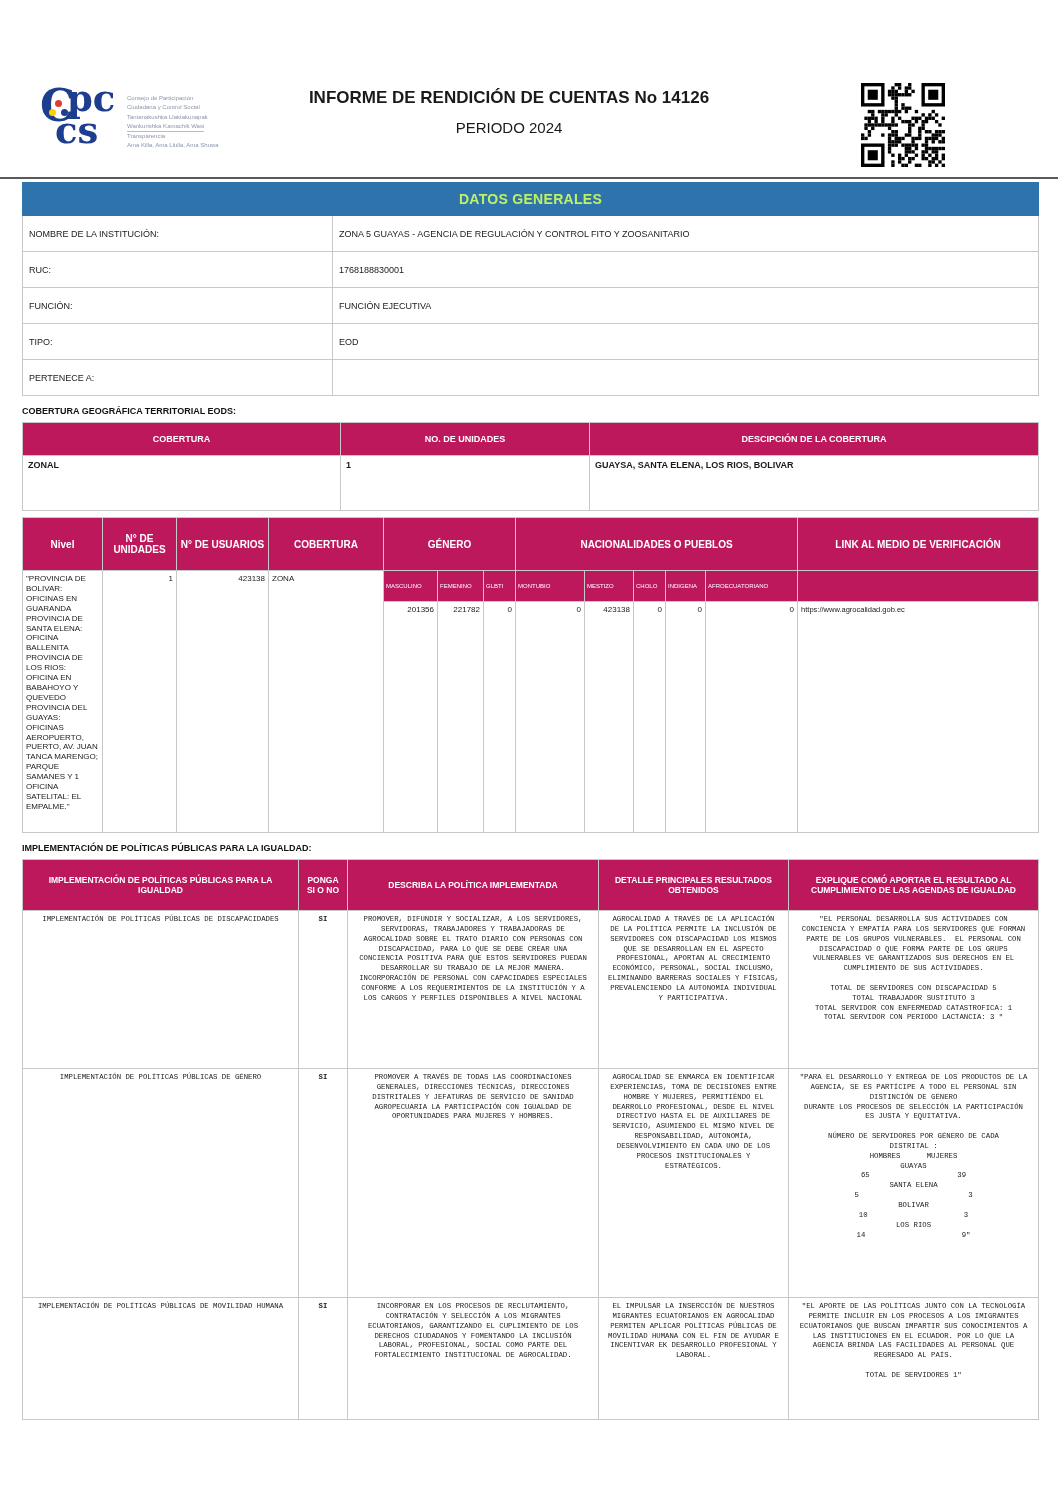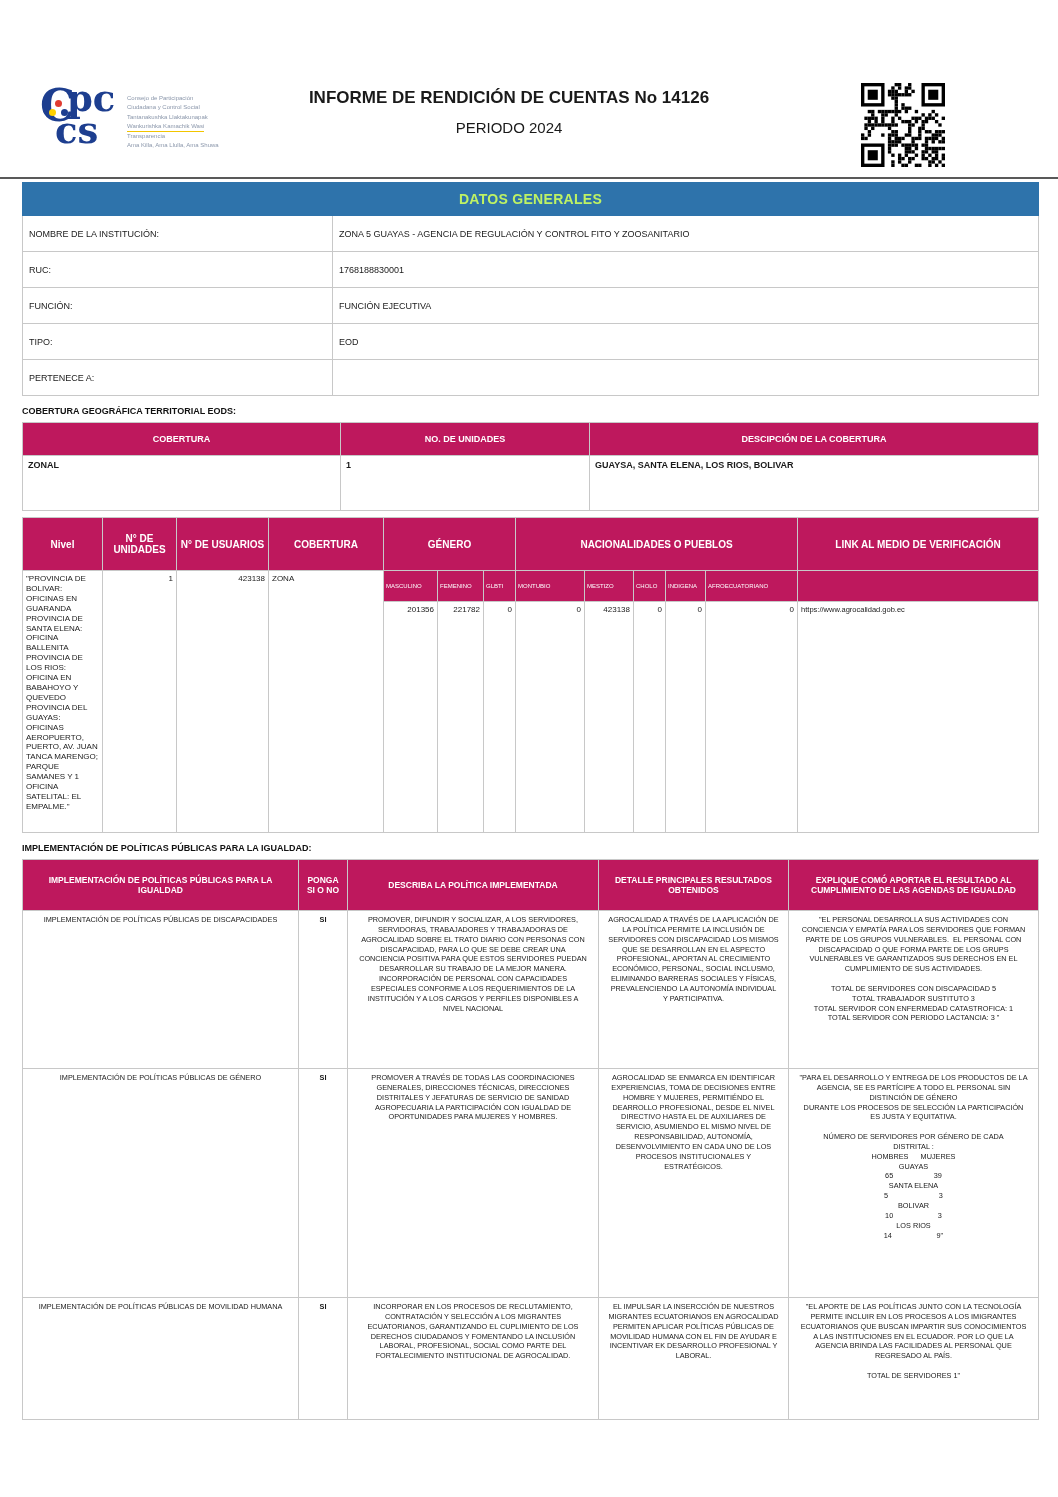--- a/index.html
+++ b/index.html
@@ -49,21 +49,21 @@
   .inst th.sub{font-size:6px;font-weight:normal;text-align:left;vertical-align:middle;
                padding:2px 2px;height:26px;}
   .inst td{font-size:8px;line-height:1.24;vertical-align:top;padding:3px 3px;}
   .inst .num{text-align:right;}
   .inst tr.vals td{height:224px;}
   .link{color:#1a1a1a;text-decoration:none;font-size:7.5px;}
 
   
   .ig{margin-top:6px;}
   .ig th{font-size:8.5px;padding:3px 6px;height:44px;}
-  .ig td{font-size:7.3px;line-height:1.35;vertical-align:top;text-align:center;padding:4px 9px;}
+  .ig td{font-size:7.3px;line-height:1.35;vertical-align:top;text-align:center;padding:4px 9px;font-family:Liberation Mono, monospace;}
   .ig td.sino{font-weight:bold;}
   .ig tr.r0 td{height:149px;}
   .ig tr.r1 td{height:220px;}
   .ig tr.r2 td{height:113px;}
   .pre{white-space:pre-wrap;}
 </style>
 </head>
 <body>
 
 <div class="page">

